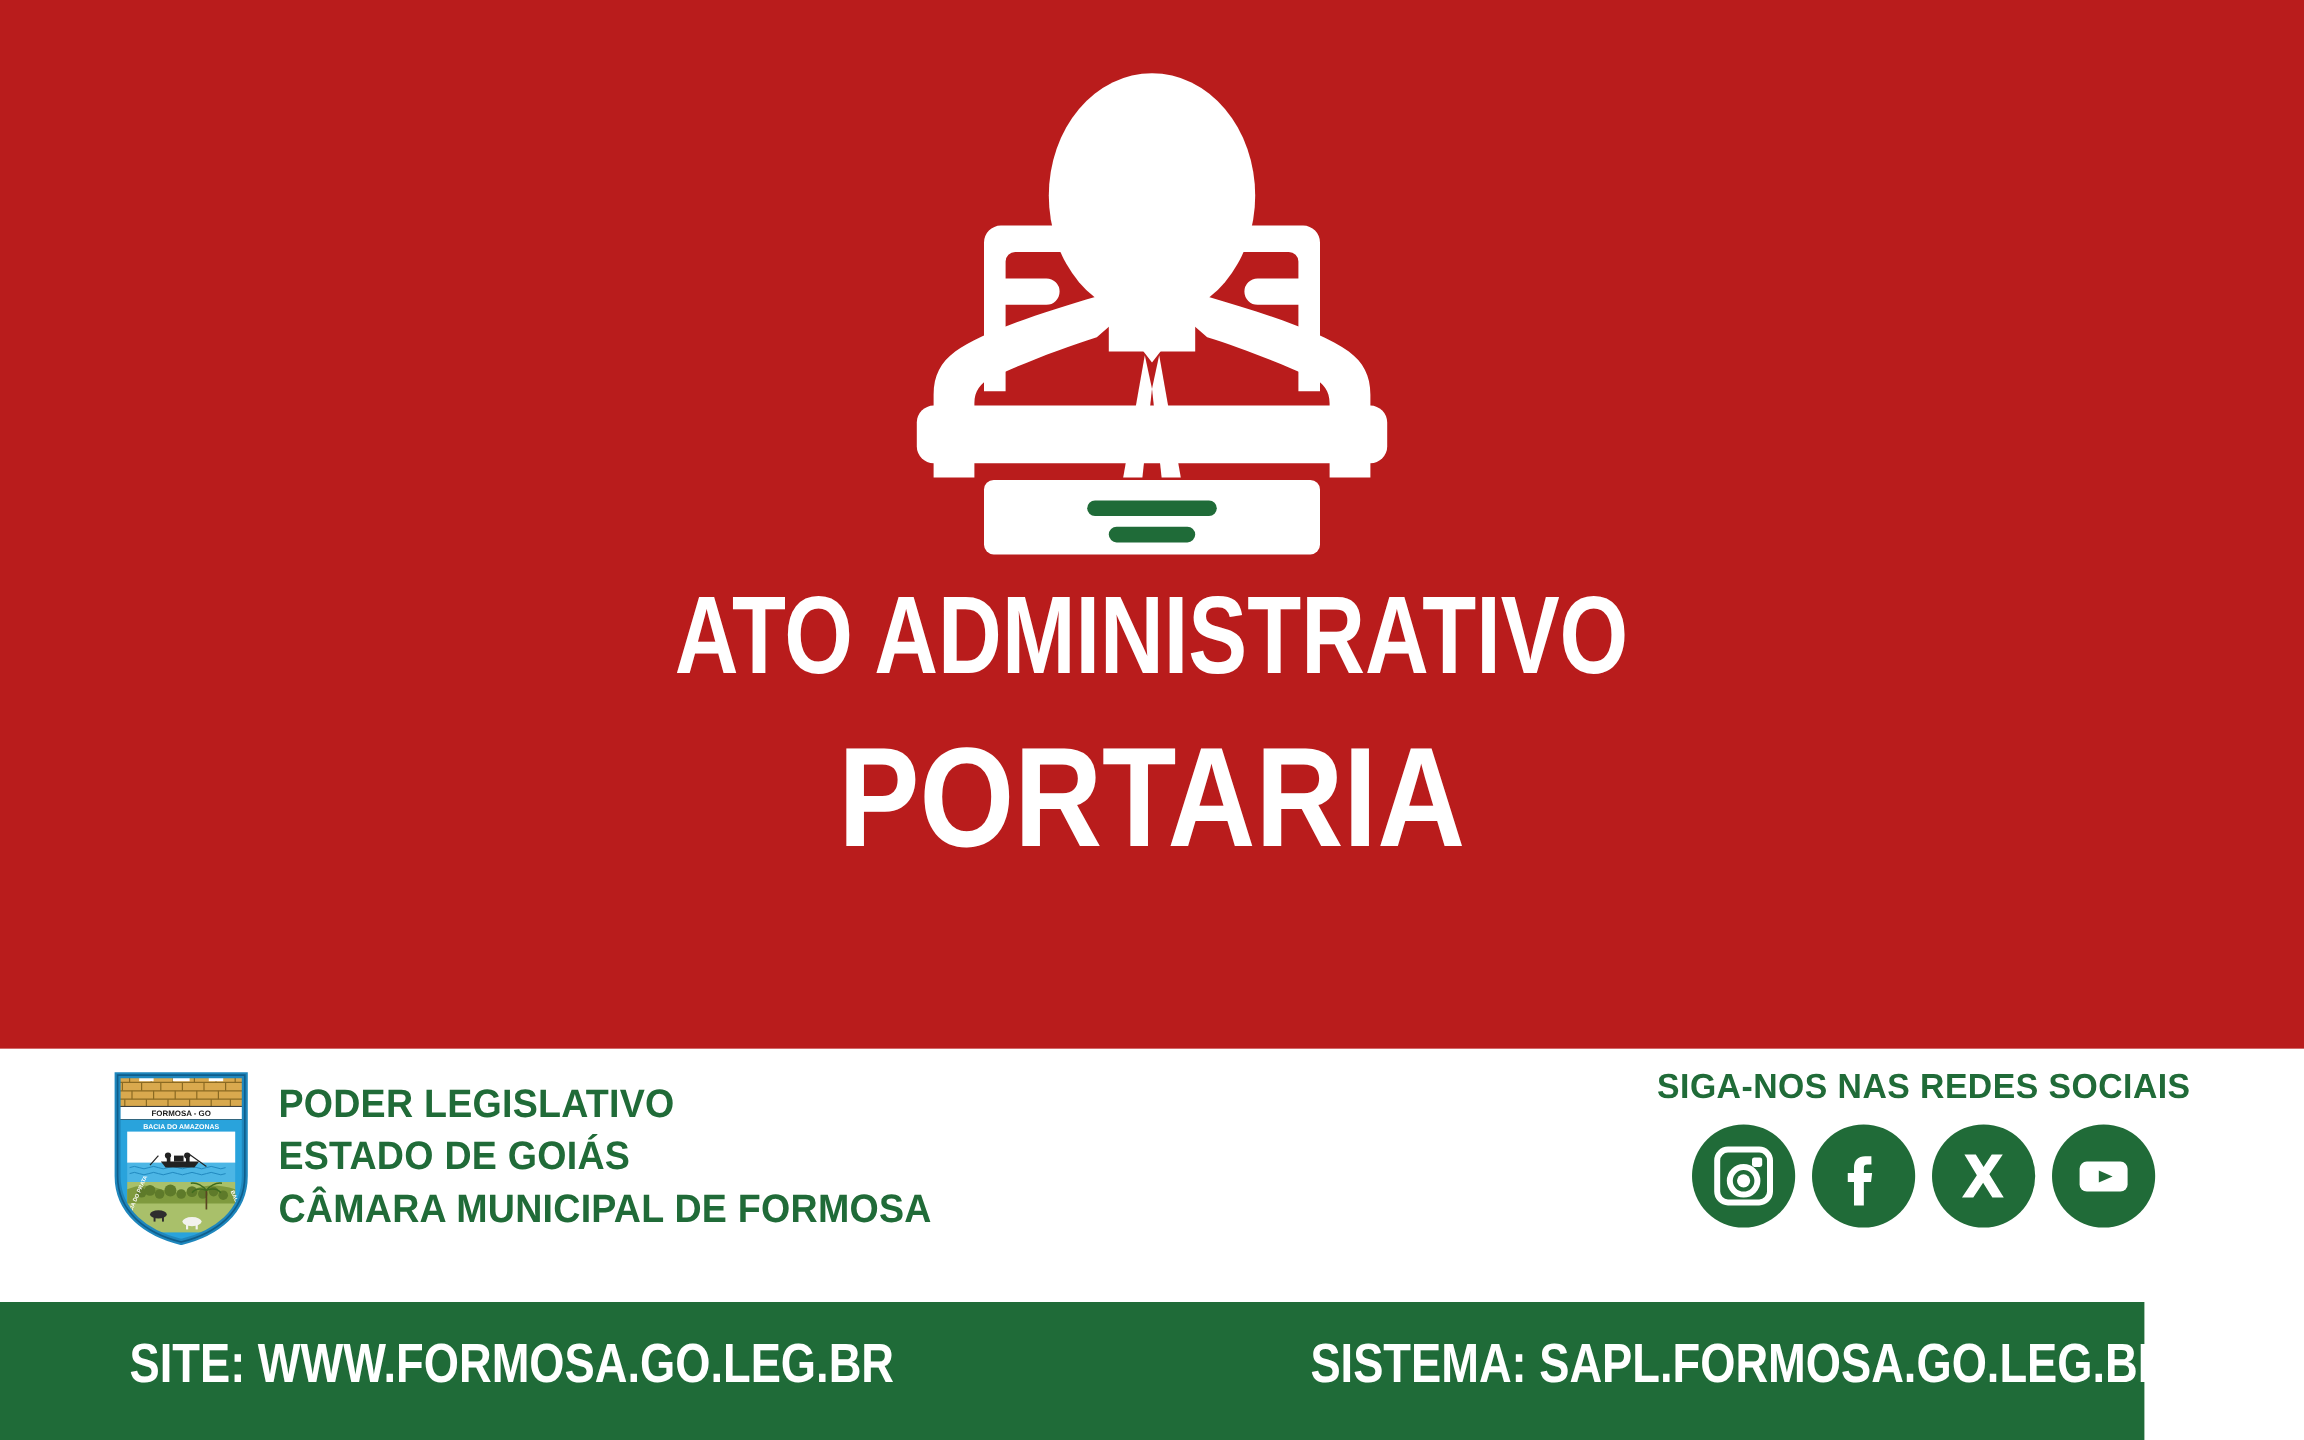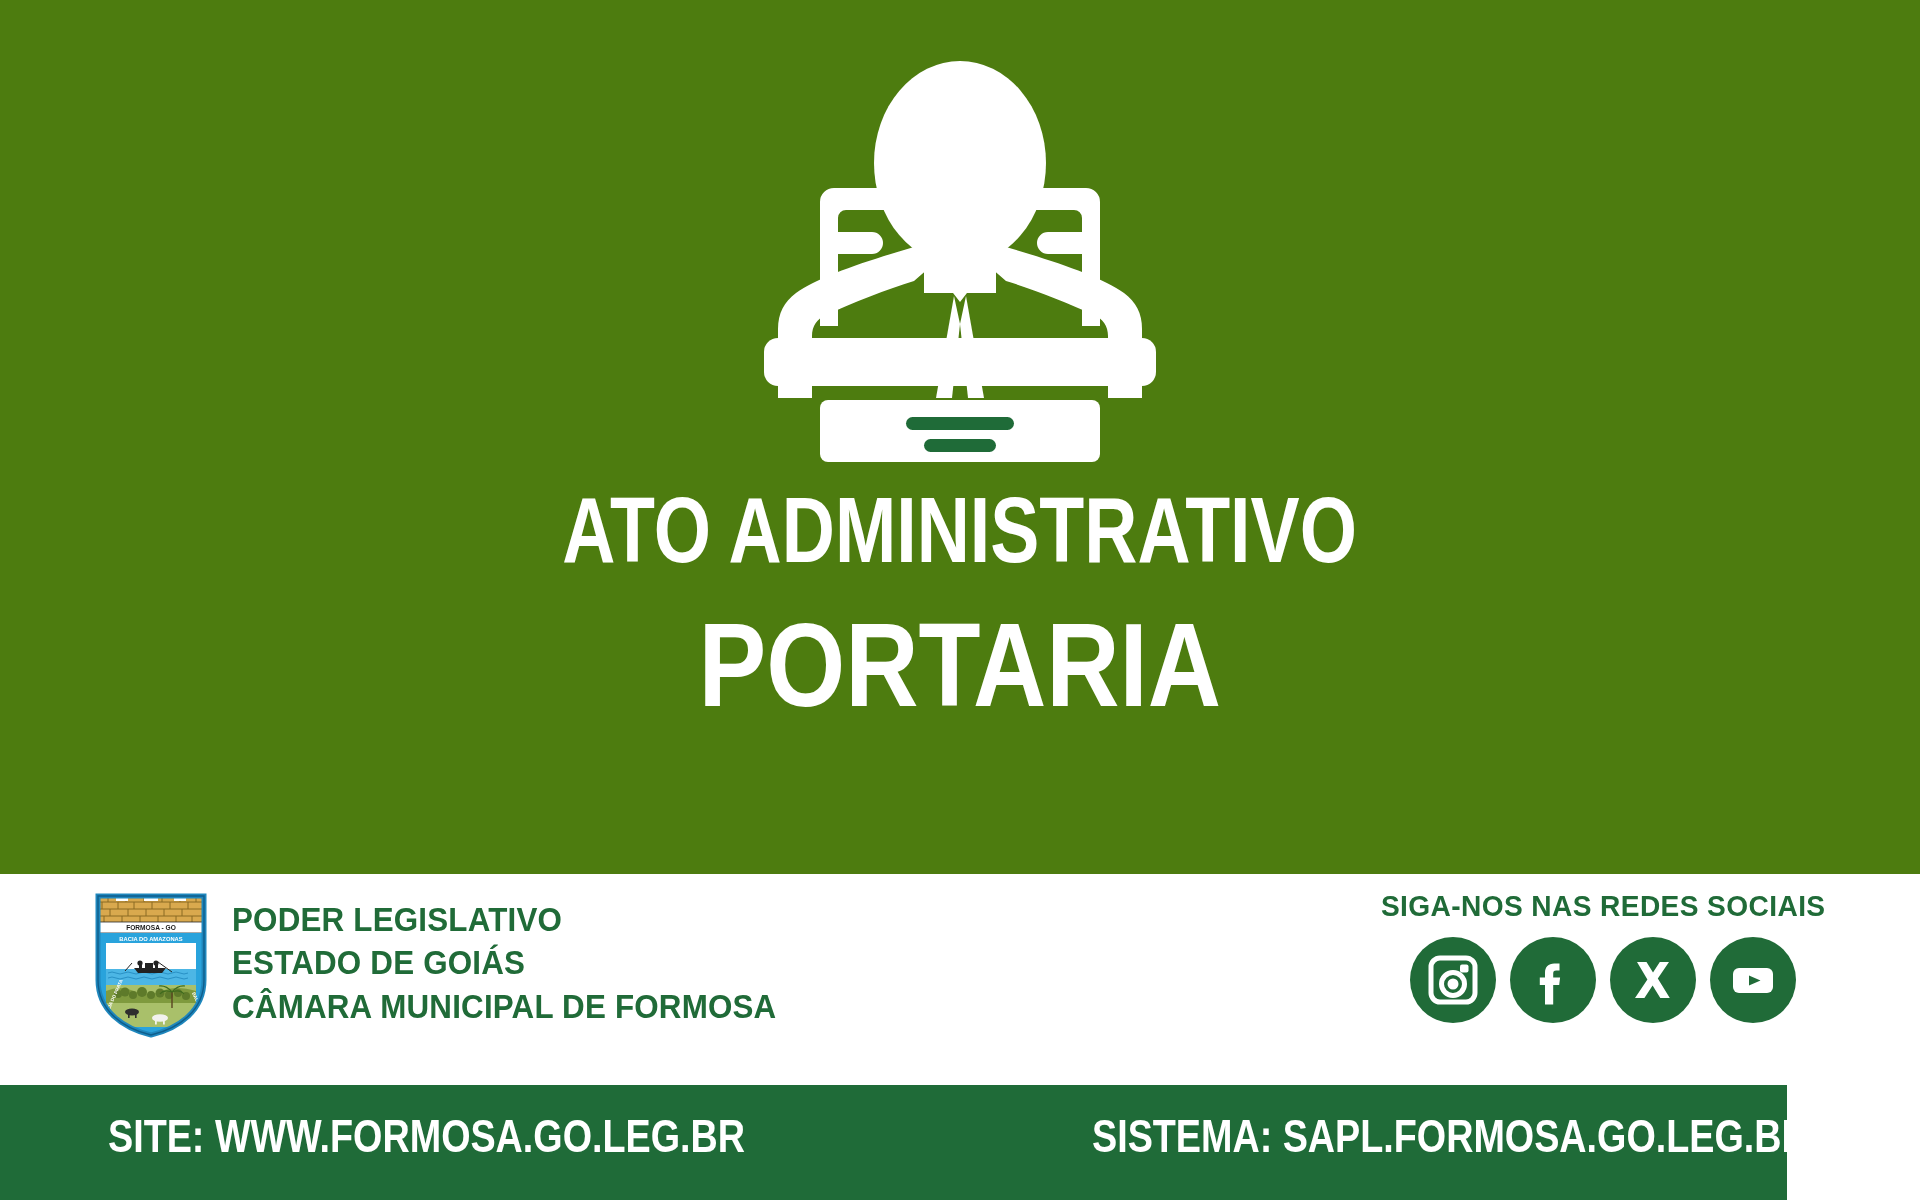--- a/index.html
+++ b/index.html
@@ -12,21 +12,21 @@
   .poster {
     position:relative;
     width:1920px; height:1200px;
     background:#ffffff;
   }
 
   
   .hero {
     position:absolute; left:0; top:0;
     width:1920px; height:874px;
-    background:#4d7c0f;
+    background:#b91c1c;
     display:flex; flex-direction:column;
     align-items:center;
   }
 
   .hero-icon {
     margin-top:46px;
     width:404px; height:424px;
     display:block;
   }
 

